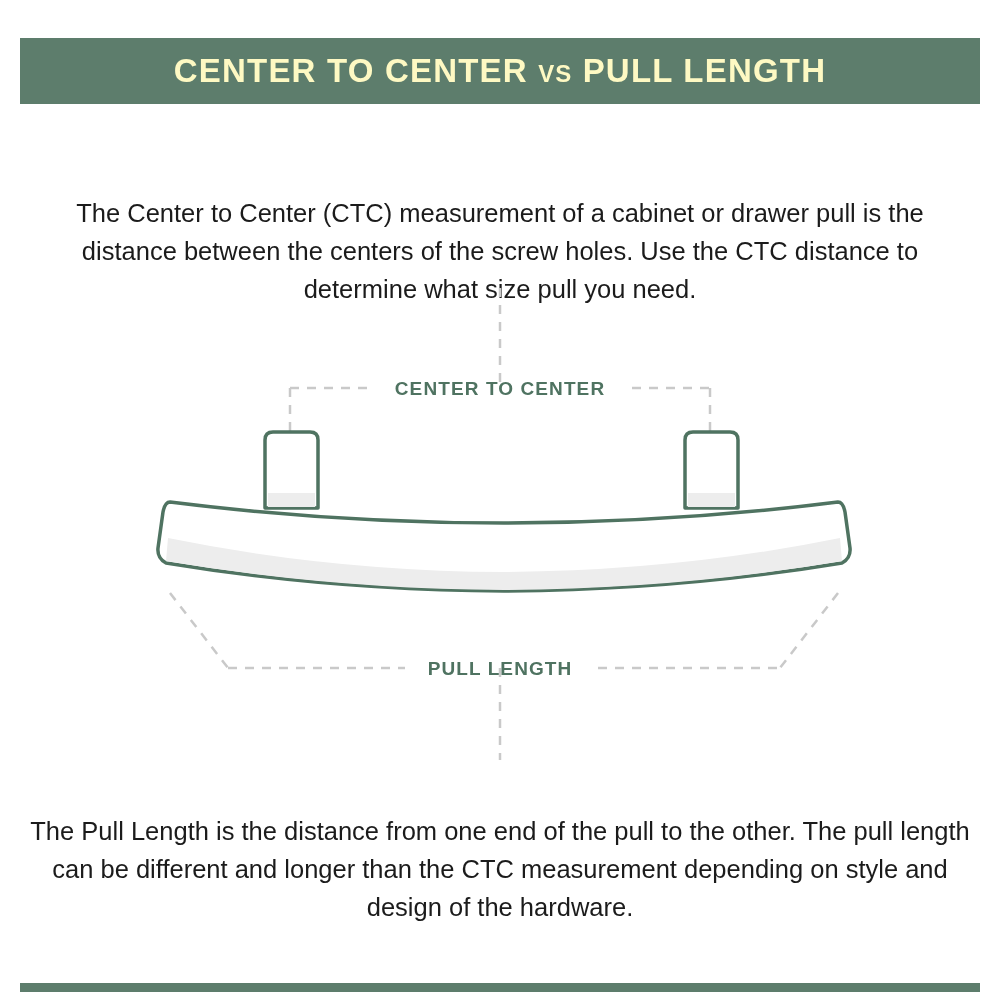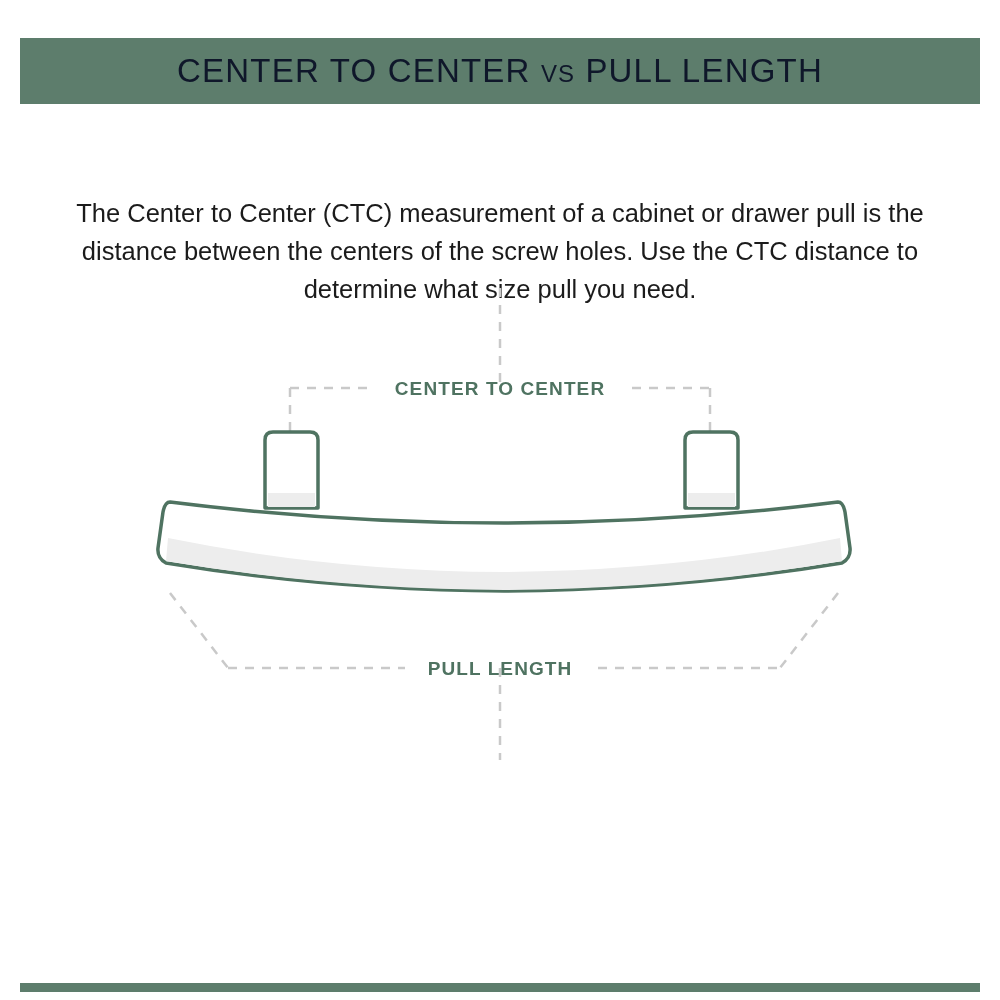--- a/index.html
+++ b/index.html
@@ -26,23 +26,23 @@
     left: 20px;
     top: 38px;
     width: 960px;
     height: 66px;
     background: #5d7d6c;
     display: flex;
     align-items: center;
     justify-content: center;
   }
   .header-title {
-    color: #0f172a;
+    color: #fef9c3;
     font-size: 33px;
-    font-weight: normal;
+    font-weight: bold;
     letter-spacing: 1.2px;
     text-transform: uppercase;
     white-space: nowrap;
   }
   .header-title .vs {
     font-size: 24px;
     letter-spacing: 1px;
   }
 
   
@@ -157,16 +157,17 @@
                  Q330 291 504 292
                  Q678 291 840 258
                  L842 281
                  Q678 309 504 310
                  Q330 309 166 281 Z" fill="#ededed"></path>
 
       </g>
     </svg>
   </div>
 
+  <p class="paragraph paragraph-bottom">The Pull Length is the distance from one end of the pull to the other. The pull length can be different and longer than the CTC measurement depending on style and design of the hardware.</p>
 
   <div class="footer-bar"></div>
 
 </div>
 
 </body></html>

